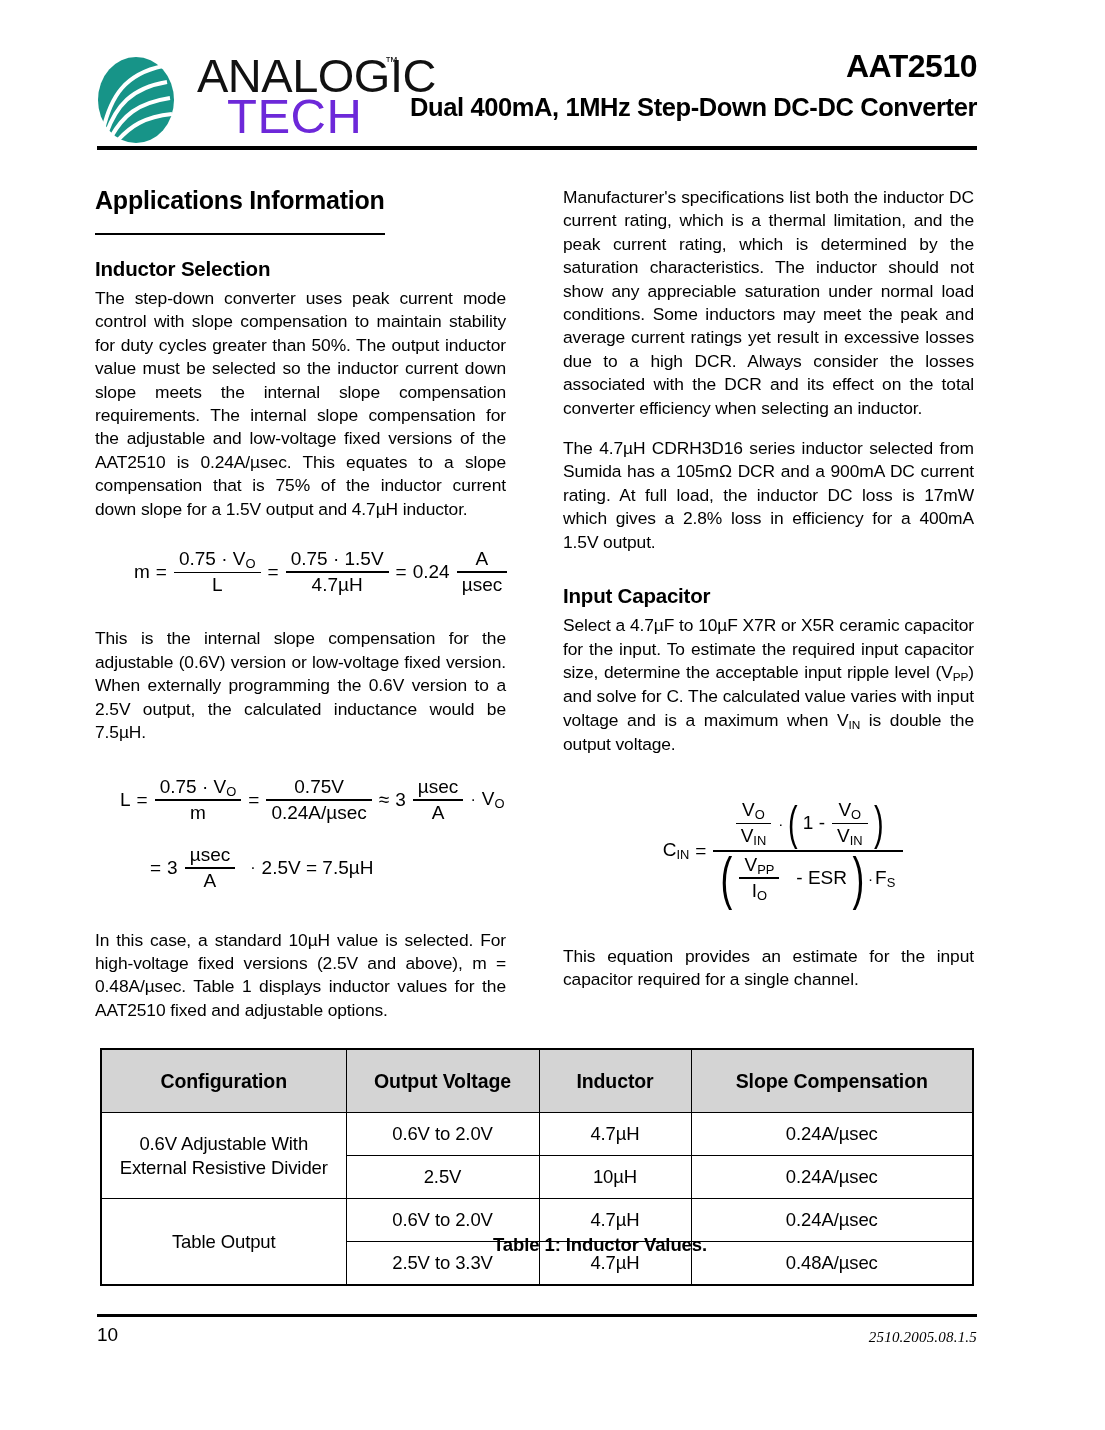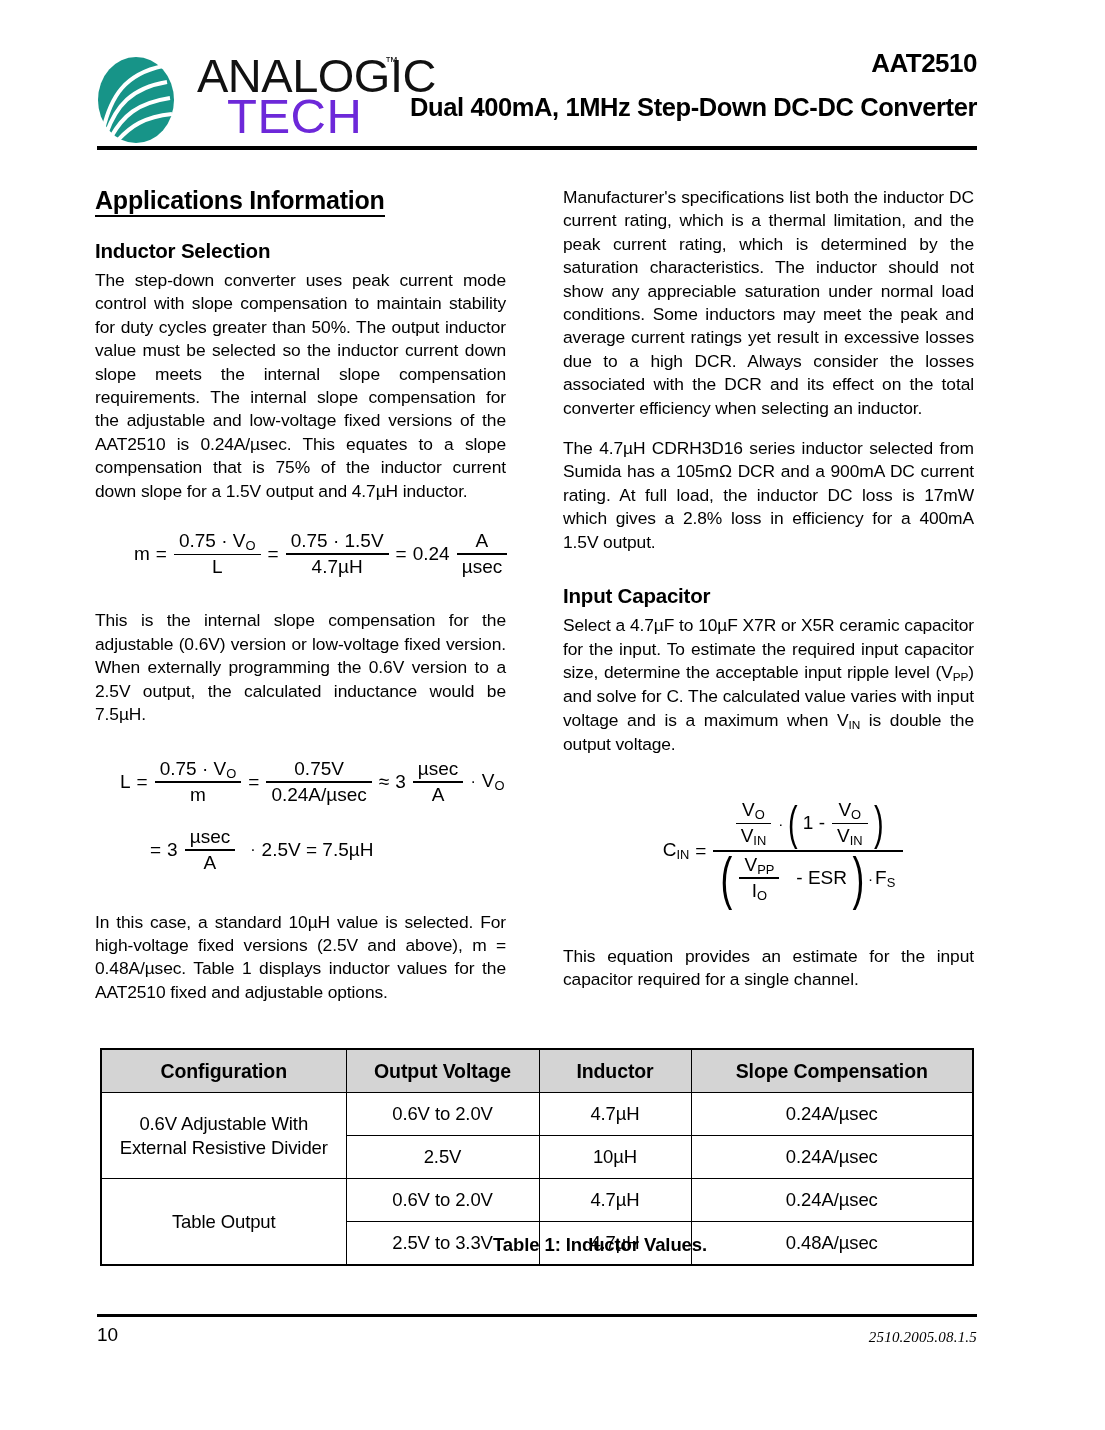--- a/index.html
+++ b/index.html
@@ -86,31 +86,31 @@
   }
 
   .header-right {
     position: absolute;
     right: 0px;
     top: 8px;
     text-align: right;
     width: 620px;
   }
   .part-number {
-    font-size: 26px;
+    font-size: 32px;
     font-weight: bold;
     line-height: 1.05;
     letter-spacing: -0.5px;
   }
   .part-subtitle {
     font-size: 25.5px;
     font-weight: bold;
     line-height: 1.15;
     letter-spacing: -0.4px;
-    margin-top: 16px;
+    margin-top: 9px;
   }
   .header-rule {
     position: absolute;
     left: 97px;
     top: 146px;
     width: 880px;
     height: 4px;
     background: #000;
   }
 
@@ -120,21 +120,21 @@
     width: 411px;
     top: 186px;
   }
   .col-left { left: 95px; }
   .col-right { left: 563px; }
 
   h1.section-title {
     font-size: 25px;
     font-weight: bold;
     margin: 0 0 22px 0;
-    padding-bottom: 0;
+    padding-bottom: 18px;
     border-bottom: 2.5px solid #000;
     display: inline-block;
     letter-spacing: -0.2px;
   }
   h2.subsection-title {
     font-size: 20.5px;
     font-weight: bold;
     margin: 0 0 6px 0;
     letter-spacing: -0.2px;
   }
@@ -214,21 +214,21 @@
     text-align: center;
     vertical-align: middle;
     font-size: 18.5px;
     letter-spacing: -0.1px;
   }
   table.inductor-table th {
     background: #d4d4d4;
     font-weight: bold;
     font-size: 19.5px;
     height: 38px;
-    padding: 2px 4px;
+    padding: 12px 4px;
   }
   table.inductor-table td {
     height: 36px;
     padding: 3px 4px;
     background: #ffffff;
   }
   table.inductor-table { border: 2.4px solid #000; }
   .col-config  { width: 245px; }
   .col-voltage { width: 193px; }
   .col-ind     { width: 152px; }

